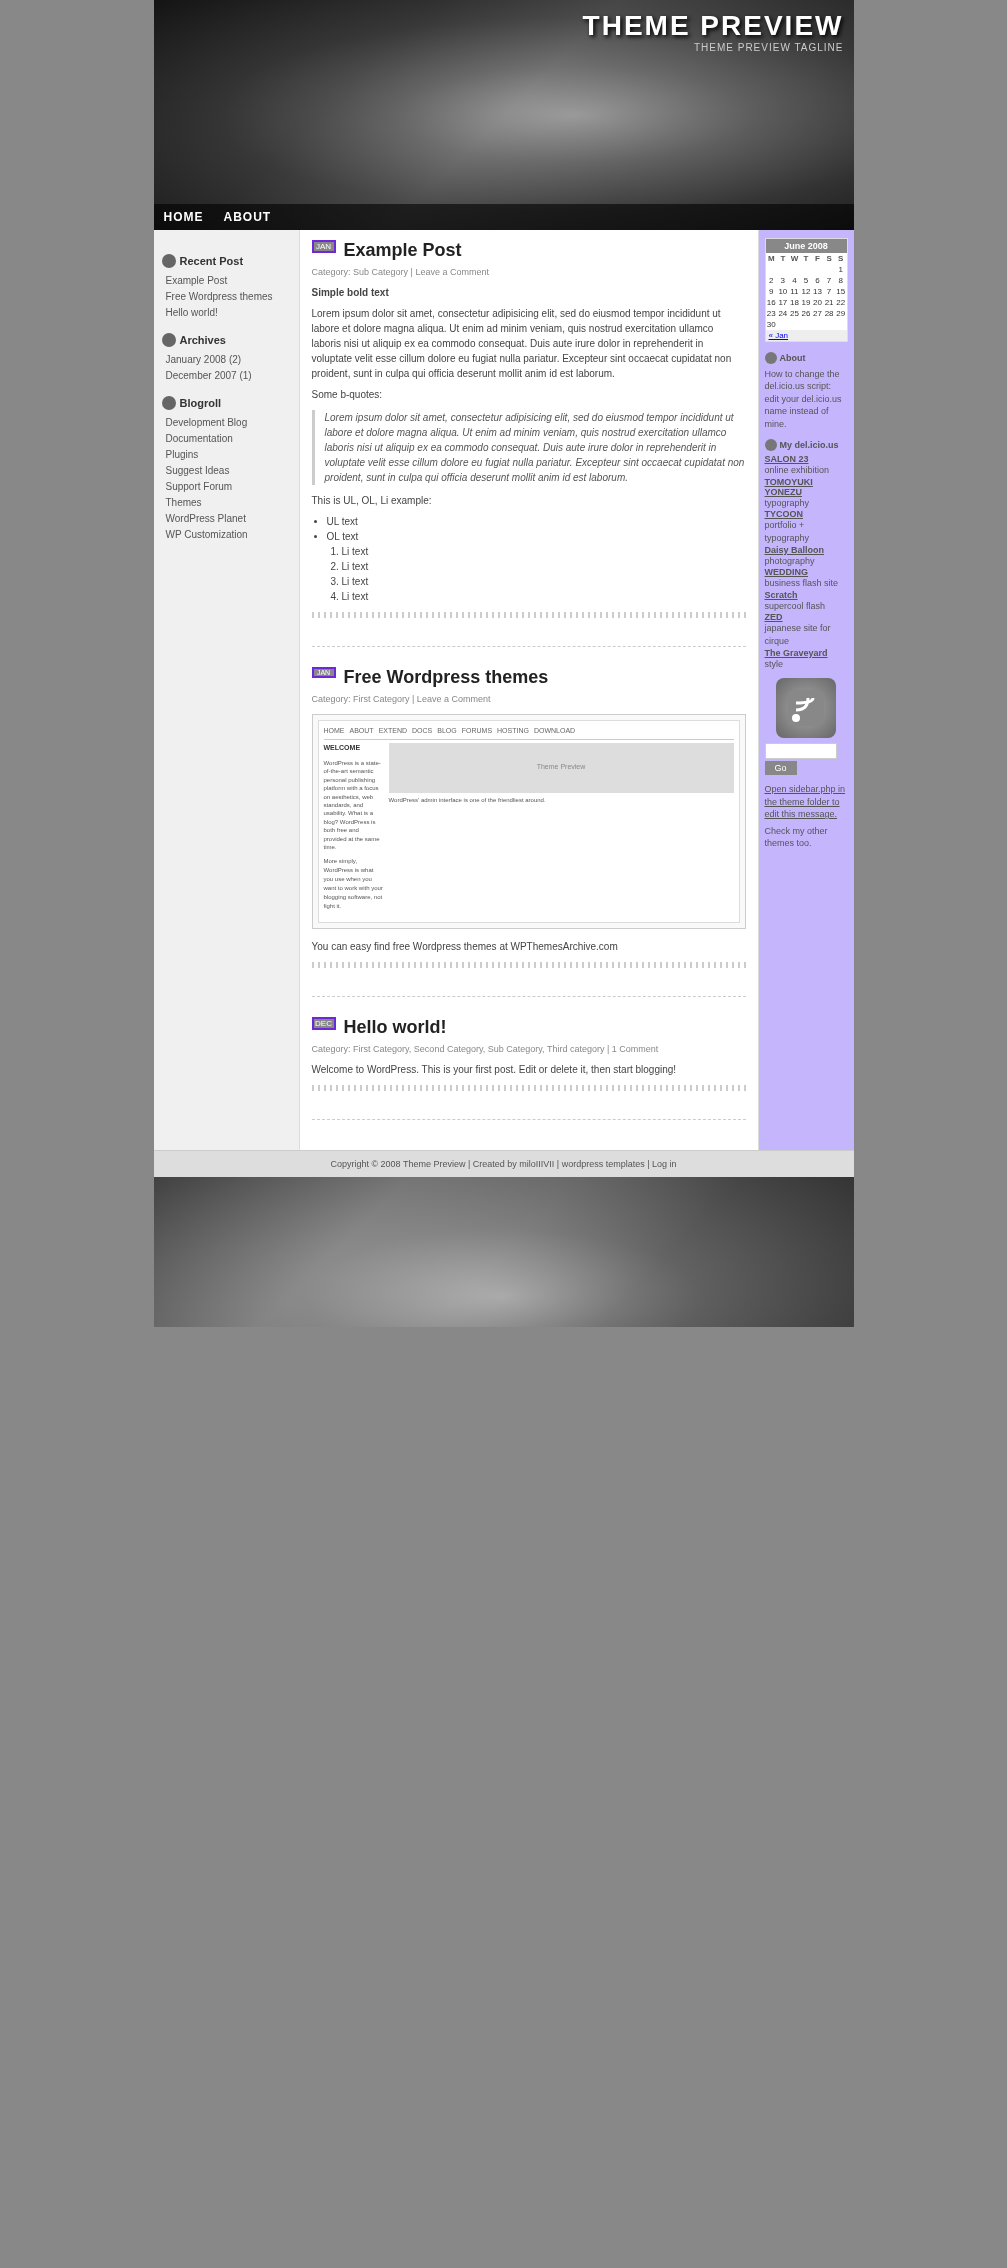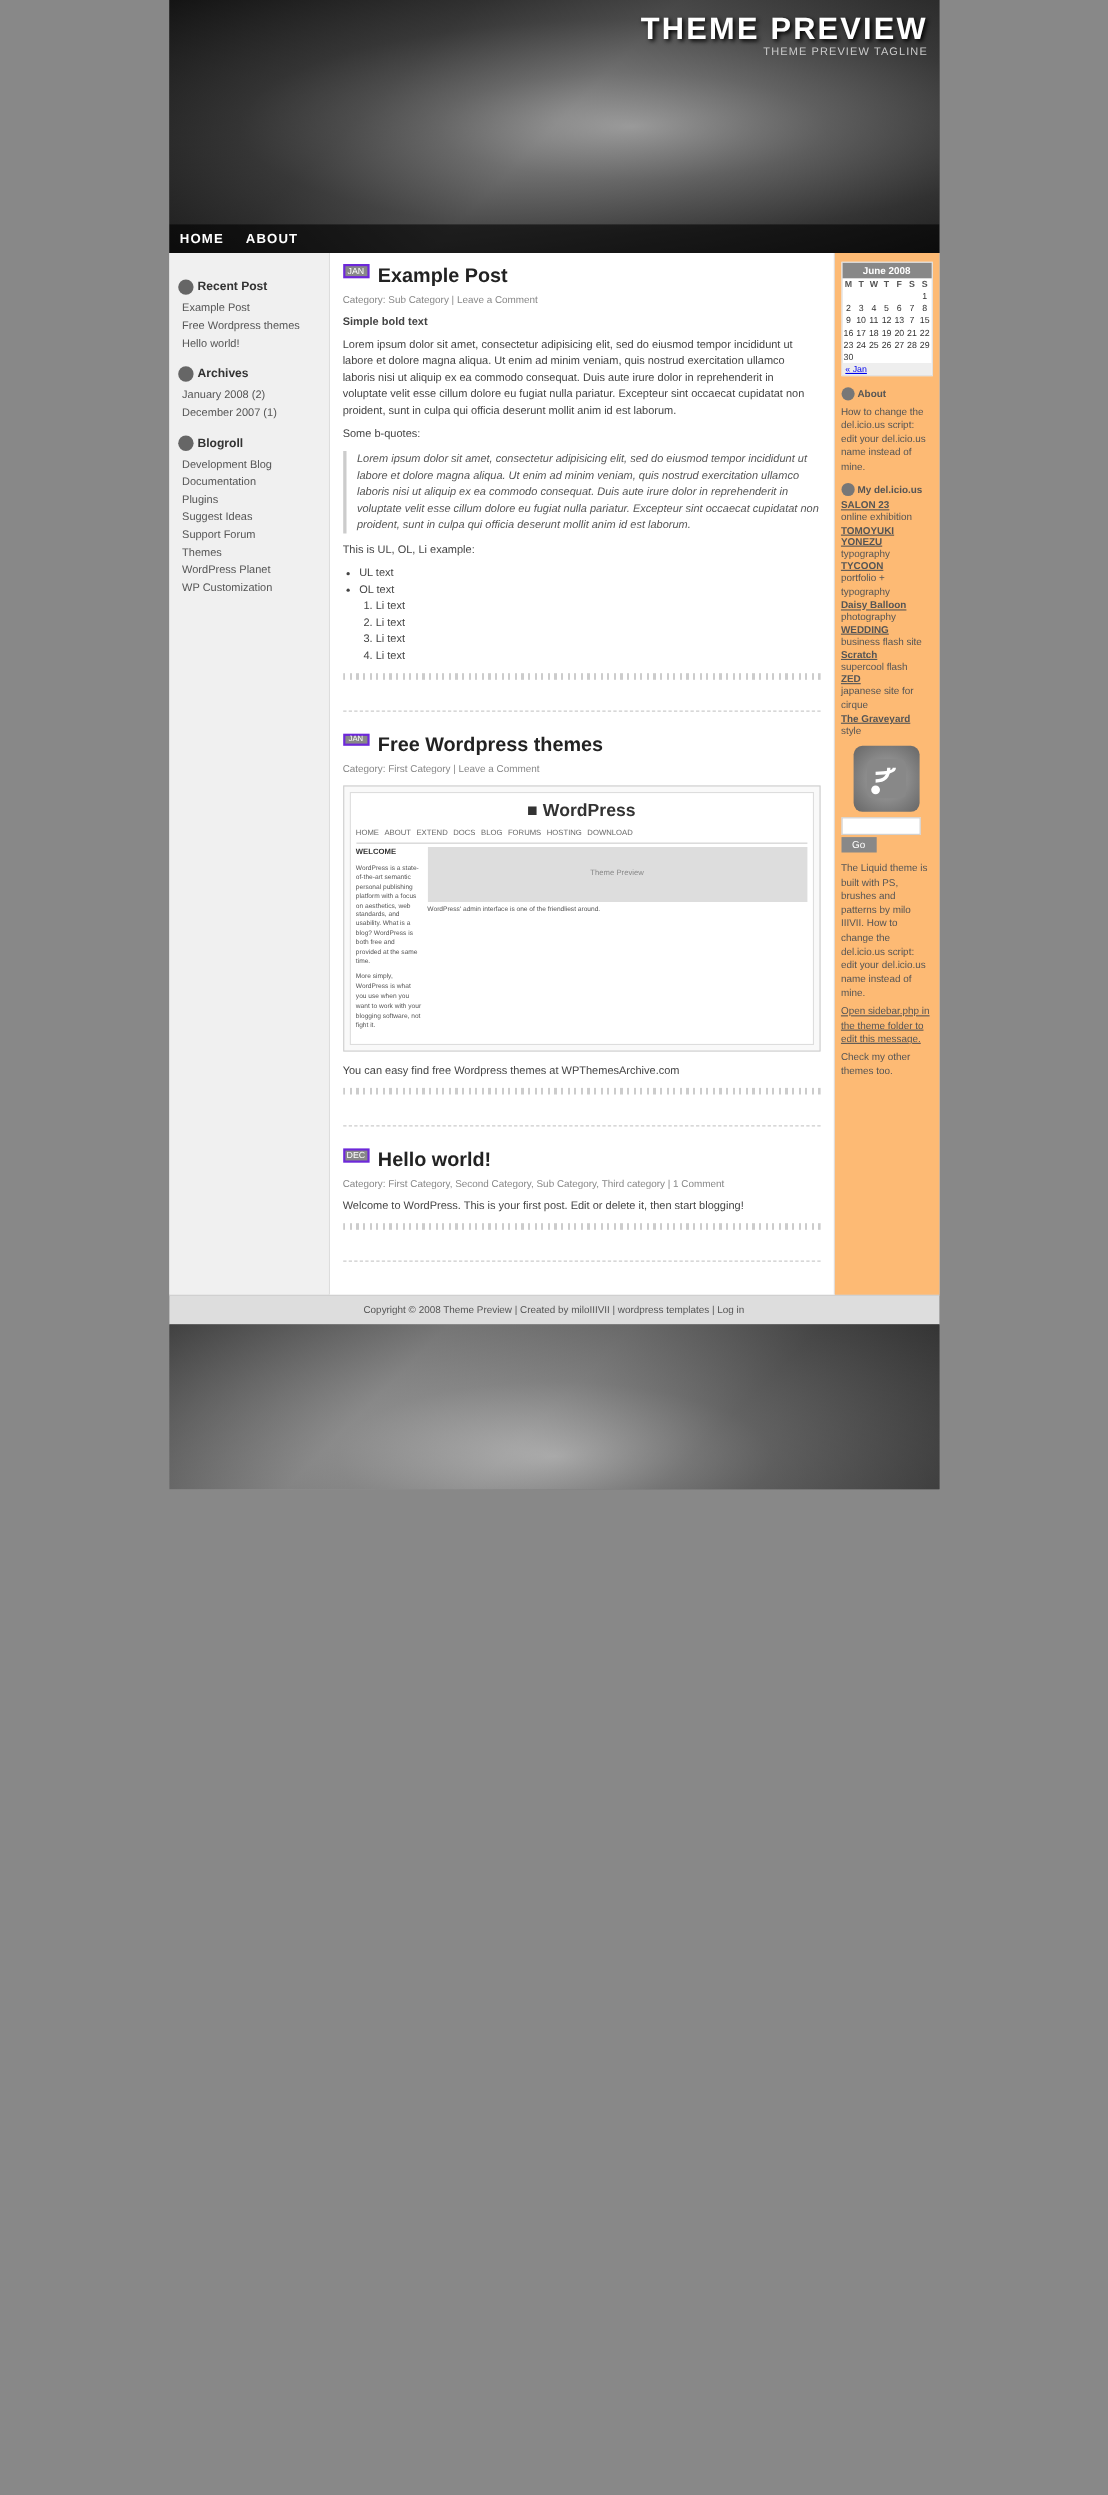--- a/index.html
+++ b/index.html
@@ -156,21 +156,21 @@
     }
     .post-divider {
       width: 100%; height: 6px;
       background: repeating-linear-gradient(90deg, #ccc 0px, #ccc 2px, transparent 2px, transparent 6px);
       margin: 8px 0;
     }
 
     
     #sidebar-right {
       width: 95px;
-      background: #fdba74;
+      background: #c4b5fd;
       padding: 8px 6px;
       flex-shrink: 0;
       font-size: 9px;
     }
 
     
     .calendar {
       background: #fff;
       border: 1px solid #ddd;
       margin-bottom: 10px;
@@ -436,21 +436,20 @@
         <div class="post-date-box">
           <span class="month" style="font-size:7px;">JAN</span>
         </div>
         <h2 class="post-title">Free Wordpress themes</h2>
       </div>
       <div class="post-meta">Category: First Category | Leave a Comment</div>
       <div class="post-content">
 
         <div class="wp-screenshot">
           <div class="wp-screenshot-inner">
-            <div class="wp-logo">■ <strong>W</strong>ordPress</div>
             <div class="wp-nav">
               <span>HOME</span>
                 <span>ABOUT</span>
                 <span>EXTEND</span>
                 <span>DOCS</span>
                 <span>BLOG</span>
                 <span>FORUMS</span>
                 <span>HOSTING</span>
                 <span>DOWNLOAD</span>
             </div>
@@ -602,21 +601,20 @@
         <path d="M8 13 Q25 13 25 8" stroke="#fff" stroke-width="3" fill="none"></path>
       </svg>
     </div>
 
     <div class="search-box">
       <input type="text" style="width: 72px; font-size: 9px; padding: 2px; border: 1px solid rgb(204, 204, 204);">
       <button>Go</button>
     </div>
 
     <div class="rsidebar-section">
-      <p class="about-text">The Liquid theme is built with PS, brushes and patterns by milo IIIVII. How to change the del.icio.us script: edit your del.icio.us name instead of mine.</p>
       <p class="about-text" style="margin-top:4px;text-decoration:underline;">Open sidebar.php in the theme folder to edit this message.</p>
       <p class="about-text" style="margin-top:4px;">Check my other themes too.</p>
     </div>
 
   </div>
 
 </div>
 
 <div id="footer">
   <p>Copyright © 2008 Theme Preview | Created by miloIIIVII | wordpress templates | Log in</p>

